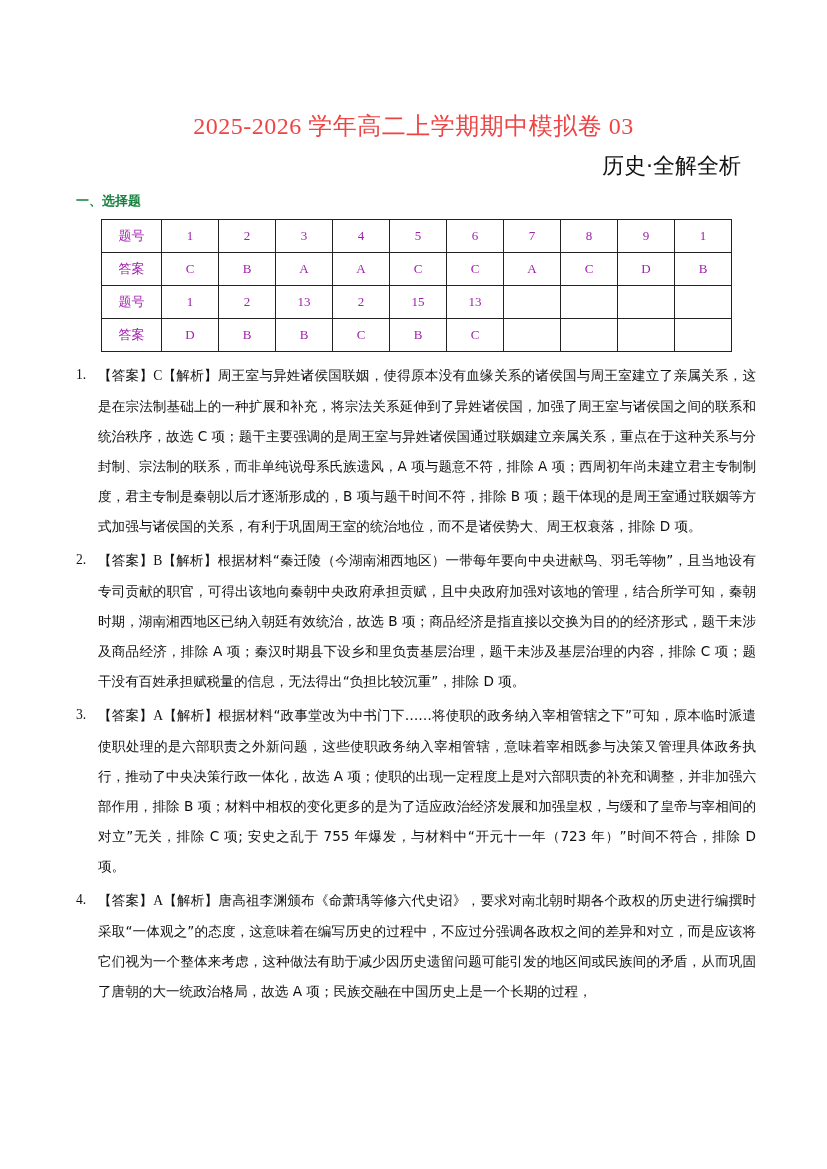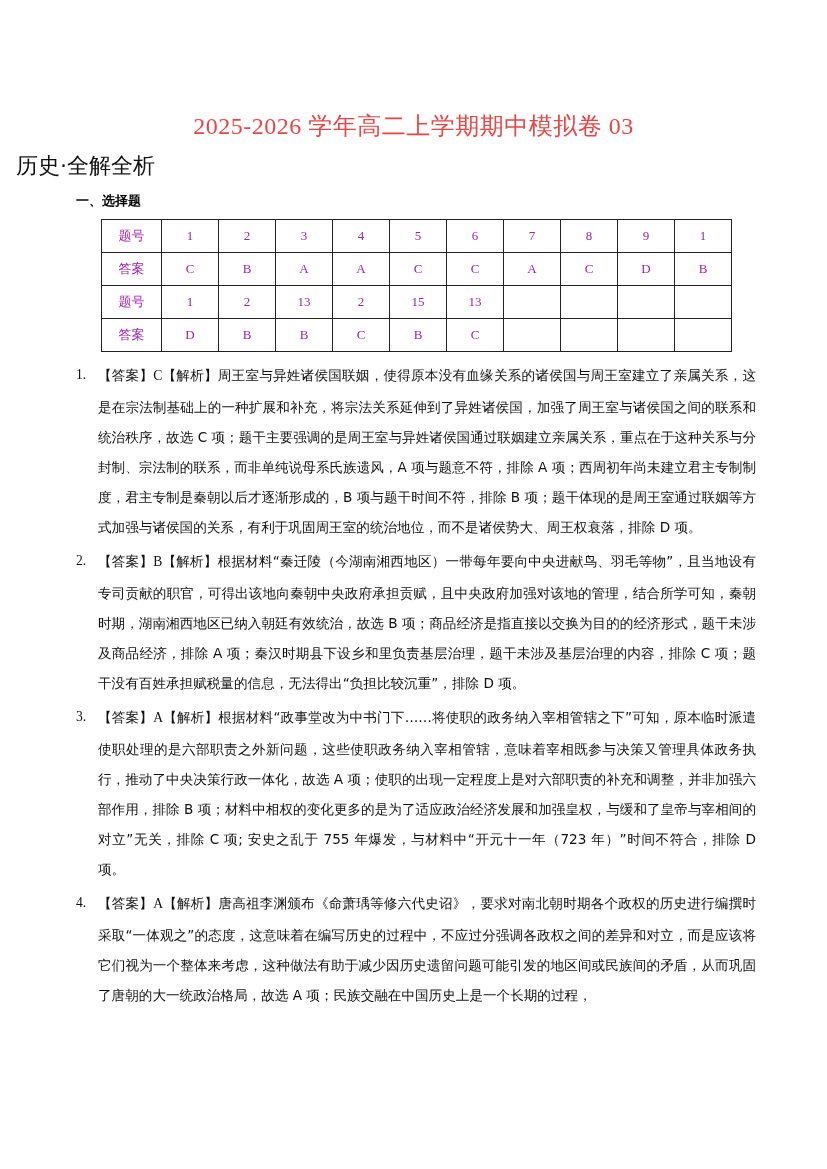--- a/index.html
+++ b/index.html
@@ -4,43 +4,43 @@
 <style>
   html, body { margin: 0; padding: 0; background: #ffffff; }
   body { width: 827px; height: 1169px; position: relative; overflow: hidden; color: #111; }
   .page { position: absolute; left: 0; top: 0; width: 827px; height: 1169px; background: #fff; }
   .title {
     position: absolute; left: 0; width: 827px; top: 110px; text-align: center;
     font-family: "Liberation Serif", "DejaVu Serif", serif; font-size: 24px; letter-spacing: 0.5px;
     color: #ef4444;
   }
   .subtitle {
-    position: absolute; left: 0; width: 741px; top: 151px; text-align: left;
-    font-family: "DejaVu Sans", sans-serif; font-size: 22px; color: #111; padding-left: 16px;
+    position: absolute; left: 0; width: 741px; top: 151px; text-align: right;
+    font-family: "DejaVu Sans", sans-serif; font-size: 22px; color: #111;
   }
   .section {
     position: absolute; left: 76px; top: 192px;
-    font-family: "DejaVu Sans", sans-serif; font-size: 13px; font-weight: bold; color: #000000;
+    font-family: "DejaVu Sans", sans-serif; font-size: 13px; font-weight: bold; color: #15803d;
   }
   table.answers {
     position: absolute; left: 101px; top: 219px; border-collapse: collapse;
     font-family: "Liberation Serif", "DejaVu Serif", serif; font-size: 13px;
   }
   table.answers td {
     border: 1px solid #222; height: 32px; width: 56px; text-align: center; vertical-align: middle;
     padding: 0; color: #a21caf;
   }
   table.answers td.head { width: 59px; font-family: "DejaVu Sans", sans-serif; font-size: 13px; }
   .items {
     position: absolute; left: 76px; top: 360px; width: 680px;
     font-family: "DejaVu Sans", sans-serif; font-size: 13.6px; line-height: 30px; color: #111;
   }
   .item { position: relative; padding-left: 22px; margin-bottom: 4px; text-align: justify; text-align-last: left; }
   .item .num { position: absolute; left: 0; top: 0; font-family: "Liberation Serif", serif; }
-  .item .ans-tag, .item .exp-tag { font-weight: normal; font-family: Liberation Mono, monospace; }
+  .item .ans-tag, .item .exp-tag { font-weight: normal; }
   .latin { font-family: "Liberation Serif", serif; }
 </style>
 </head>
 <body>
 
 <div class="page">
   <div class="title">2025-2026 学年高二上学期期中模拟卷 03</div>
   <div class="subtitle">历史·全解全析</div>
   <div class="section">一、选择题</div>
 

